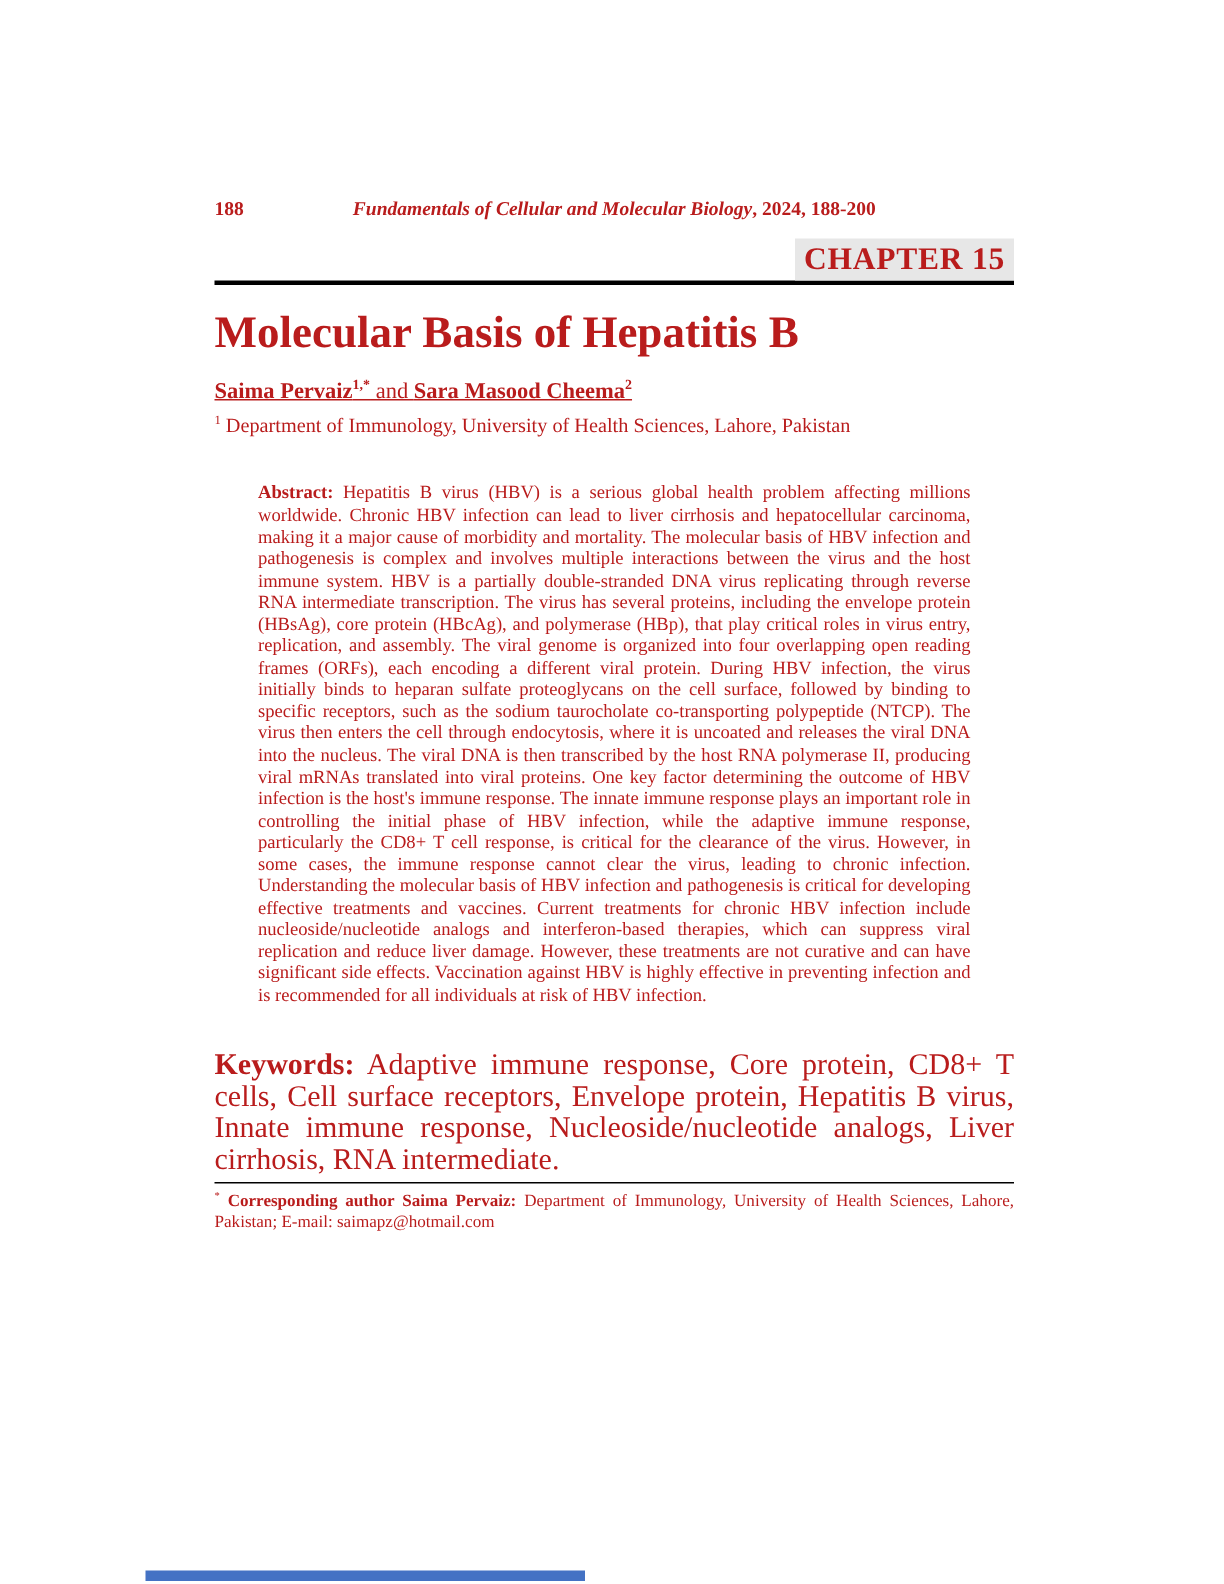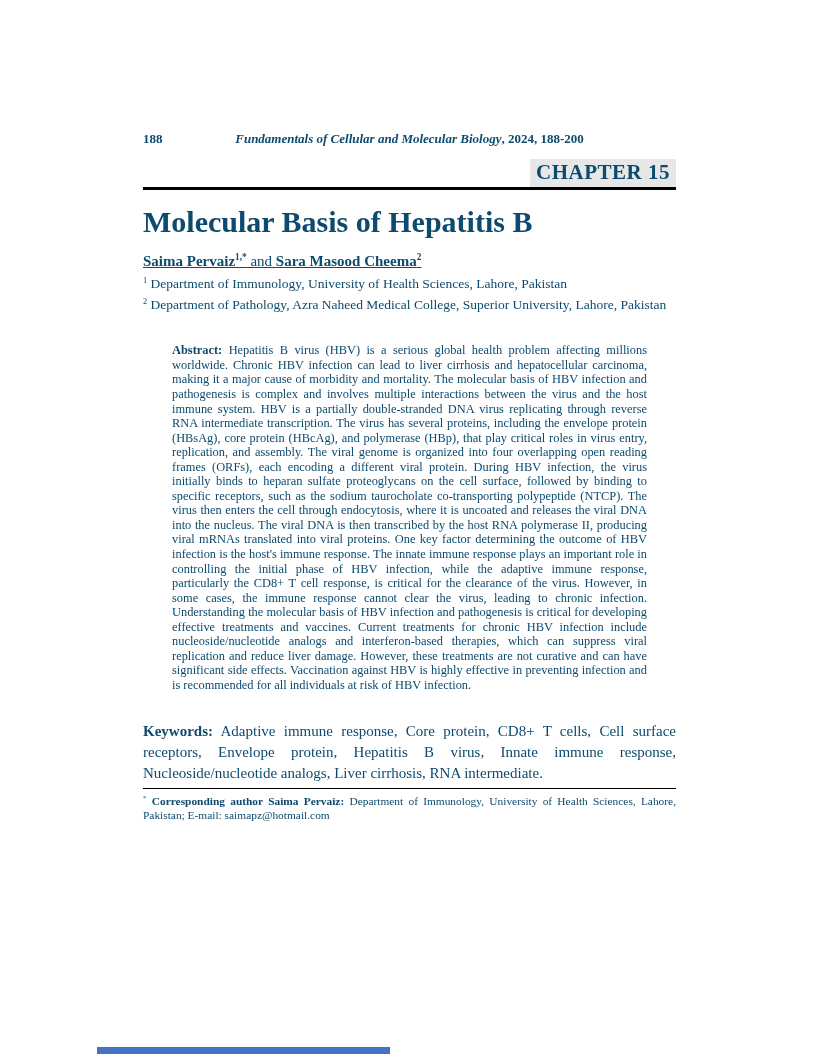--- a/index.html
+++ b/index.html
@@ -2,21 +2,21 @@
 <html><head>
 <meta charset="utf-8">
 <style>
   html, body { margin: 0; padding: 0; background: #ffffff; }
   .page {
     position: relative;
     width: 816px;
     height: 1056px;
     background: #ffffff;
     font-family: "Liberation Serif", "DejaVu Serif", serif;
-    color: #0c4a6e;
+    color: #b91c1c;
     overflow: hidden;
   }
   .content {
     position: absolute;
     left: 143px;
     top: 0;
     width: 533px;
   }
   
   .page-header {
@@ -63,21 +63,21 @@
   }
   .abstract-block {
     margin: 30px 29px 0 29px;
     font-size: 12.4px;
     line-height: 14.55px;
     text-align: justify;
   }
   .abstract-block b { font-weight: bold; }
   .keywords-block {
     margin: 29px 0 0 0;
-    font-size: 15px;
+    font-size: 20px;
     line-height: 21px;
     text-align: justify;
   }
   .keywords-block b { font-weight: bold; }
   .footnote-rule {
     margin-top: 4px;
     border-top: 1.3px solid #000000;
   }
   .footnote {
     margin: 5px 0 0 0;
@@ -114,21 +114,20 @@
 
     <div class="header-rule">
       <span class="chapter-badge" style="background: rgb(231, 231, 231); margin-left: 24px;">CHAPTER 15</span>
     </div>
 
     <h1 class="chapter-title">Molecular Basis of Hepatitis B</h1>
 
     <p class="authors-line"><b><span>Saima Pervaiz</span><sup>1,*</sup></b><span> and </span><b><span>Sara Masood Cheema</span><sup>2</sup></b></p>
 
     <p class="affiliation"><sup>1</sup><span> Department of Immunology, University of Health Sciences, Lahore, Pakistan</span></p>
-    <p class="affiliation"><sup>2</sup><span> Department of Pathology, Azra Naheed Medical College, Superior University, Lahore, Pakistan</span></p>
 
     <div class="abstract-block"><b>Abstract:</b><span> Hepatitis B virus (HBV) is a serious global health problem affecting millions worldwide. Chronic HBV infection can lead to liver cirrhosis and hepatocellular carcinoma, making it a major cause of morbidity and mortality. The molecular basis of HBV infection and pathogenesis is complex and involves multiple interactions between the virus and the host immune system. HBV is a partially double-stranded DNA virus replicating through reverse RNA intermediate transcription. The virus has several proteins, including the envelope protein (HBsAg), core protein (HBcAg), and polymerase (HBp), that play critical roles in virus entry, replication, and assembly. The viral genome is organized into four overlapping open reading frames (ORFs), each encoding a different viral protein. During HBV infection, the virus initially binds to heparan sulfate proteoglycans on the cell surface, followed by binding to specific receptors, such as the sodium taurocholate co-transporting polypeptide (NTCP). The virus then enters the cell through endocytosis, where it is uncoated and releases the viral DNA into the nucleus. The viral DNA is then transcribed by the host RNA polymerase II, producing viral mRNAs translated into viral proteins. One key factor determining the outcome of HBV infection is the host's immune response. The innate immune response plays an important role in controlling the initial phase of HBV infection, while the adaptive immune response, particularly the CD8+ T cell response, is critical for the clearance of the virus. However, in some cases, the immune response cannot clear the virus, leading to chronic infection. Understanding the molecular basis of HBV infection and pathogenesis is critical for developing effective treatments and vaccines. Current treatments for chronic HBV infection include nucleoside/nucleotide analogs and interferon-based therapies, which can suppress viral replication and reduce liver damage. However, these treatments are not curative and can have significant side effects. Vaccination against HBV is highly effective in preventing infection and is recommended for all individuals at risk of HBV infection.</span></div>
 
     <div class="keywords-block"><b>Keywords:</b><span> Adaptive immune response, Core protein, CD8+ T cells, Cell surface receptors, Envelope protein, Hepatitis B virus, Innate immune response, Nucleoside/nucleotide analogs, Liver cirrhosis, RNA intermediate.</span></div>
 
     <div class="footnote-rule"></div>
 
     <p class="footnote"><sup>*</sup><b> Corresponding author Saima Pervaiz:</b><span> Department of Immunology, University of Health Sciences, Lahore, Pakistan; E-mail: saimapz@hotmail.com</span></p>
 
     <div class="imprint">

